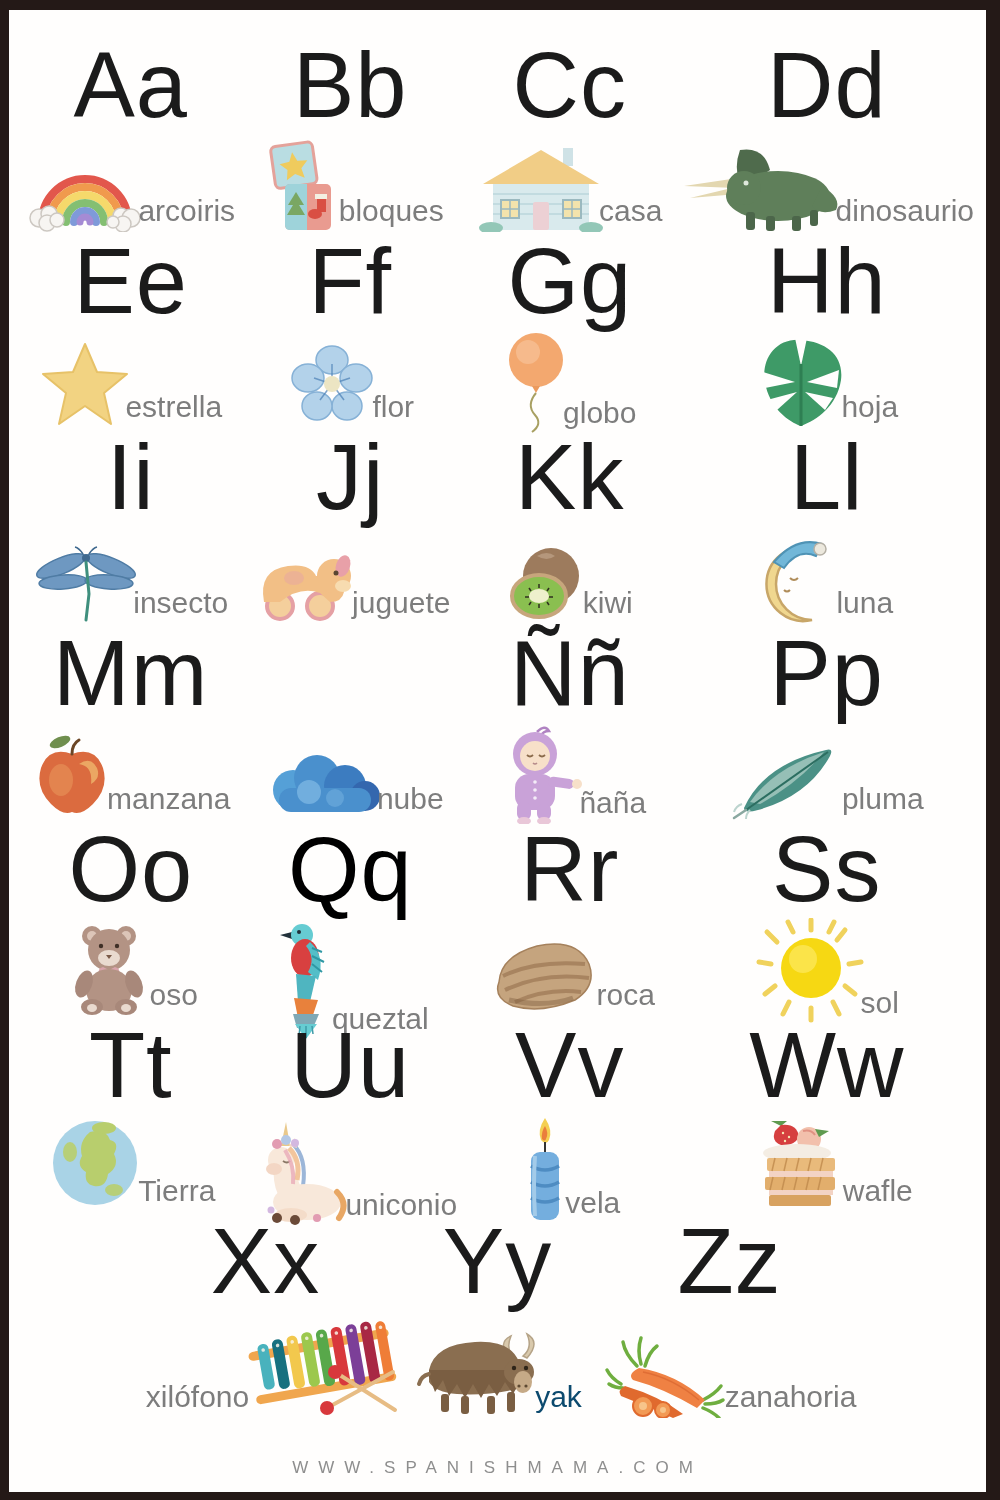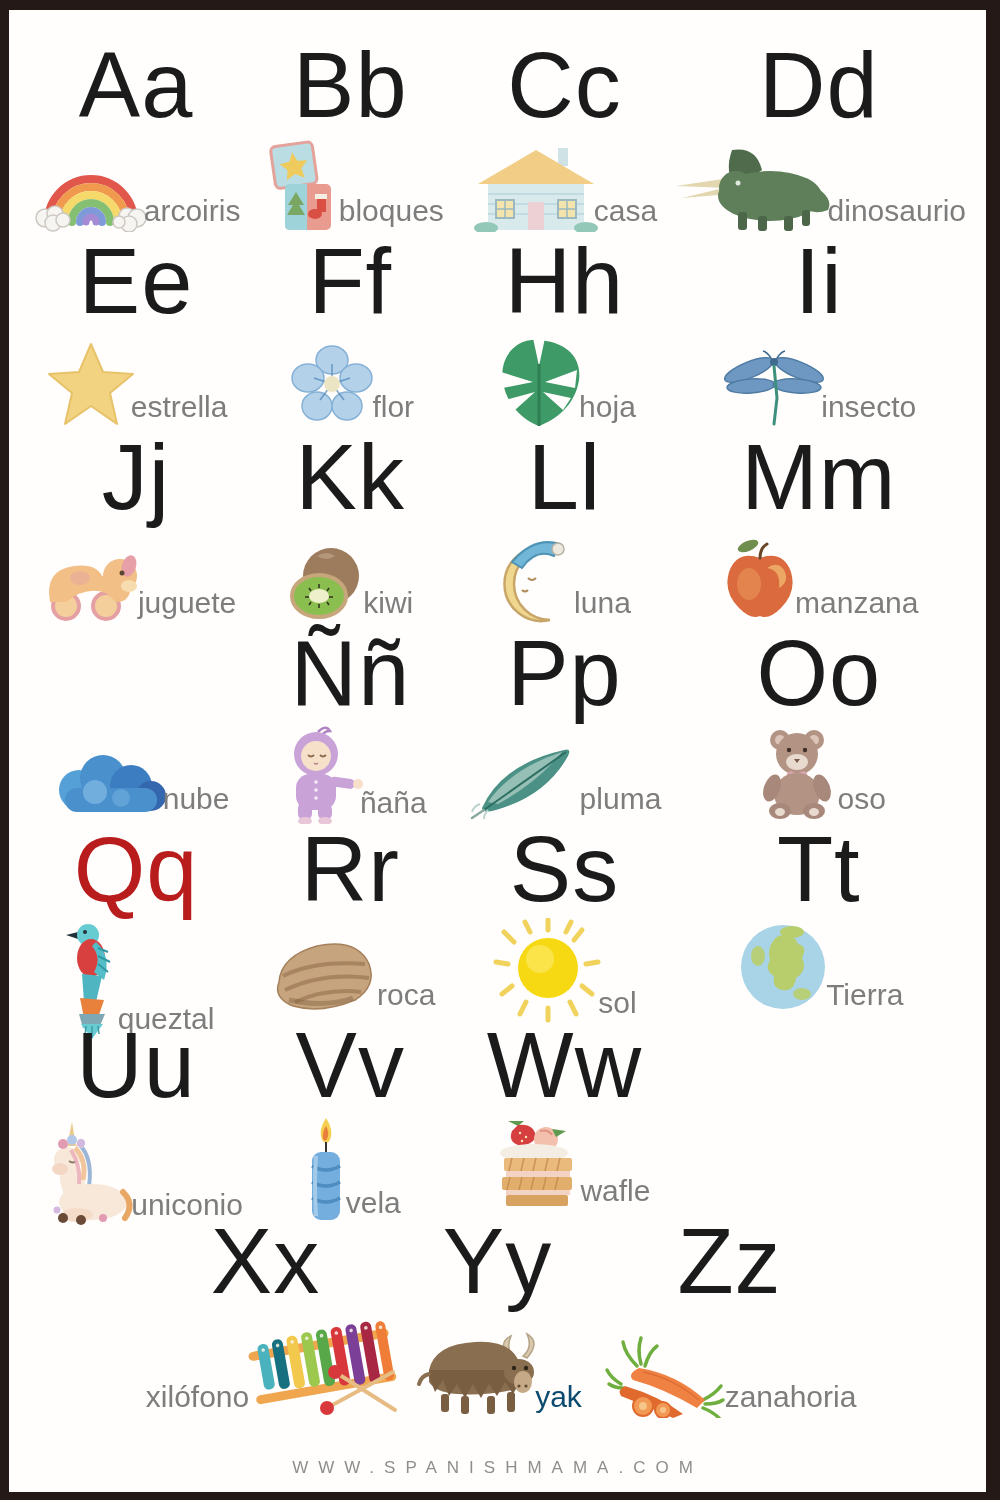--- a/index.html
+++ b/index.html
@@ -11,21 +11,21 @@
     border-color:#241917;
     border-width:10px 14px 8px 9px;
     background:#fffefd;
     position:relative;
     overflow:hidden;
   }
   .grid {
     margin-top:26px;
     display:grid;
     grid-template-columns:repeat(4, 1fr);
-    padding:0 20px;
+    padding:0 12px;
   }
   .cell {
     height:196px;
     display:flex;
     flex-direction:column;
     align-items:center;
     overflow:visible;
   }
   .letters {
     font-size:92px;
@@ -188,20 +188,32 @@
 <g stroke="#4a7fb5" stroke-width="1.5" opacity=".7">
 <line x1="46" y1="44" x2="46" y2="24"></line>
                 <line x1="46" y1="44" x2="64" y2="38"></line>
 <line x1="46" y1="44" x2="58" y2="60"></line>
                 <line x1="46" y1="44" x2="34" y2="60"></line>
 <line x1="46" y1="44" x2="28" y2="38"></line>
               </g>
 <circle cx="46" cy="44" r="8" fill="#ece5c3"></circle>
             </svg></span>
           <span class="word" style="color: rgb(125, 125, 125);">flor</span>
+        </div>
+      </div>
+      <div class="cell">
+        <div class="letters" style="color: rgb(27, 27, 27);">Gg</div>
+        <div class="art-row">
+          <span class="art"><svg width="66" height="104" viewBox="0 0 66 104">
+<circle cx="33" cy="30" r="27" fill="#f3a86f"></circle>
+<circle cx="25" cy="22" r="12" fill="#f7c096" opacity=".75"></circle>
+<polygon points="29,56 37,56 33,63" fill="#eb9a5d"></polygon>
+<path d="M33,63 q-10,12 -1,22 q8,9 -3,17" fill="none" stroke="#a8a062" stroke-width="2"></path>
+            </svg></span>
+          <span class="word" style="color: rgb(125, 125, 125);">globo</span>
         </div>
       </div>
       <div class="cell">
         <div class="letters" style="color: rgb(27, 27, 27);">Hh</div>
         <div class="art-row">
           <span class="art"><svg width="92" height="94" viewBox="0 0 92 94">
 <path d="M46,6 C20,4 6,26 10,48 C14,74 34,88 46,92 C62,86 82,72 86,46 C89,22 72,8 46,6 Z" fill="#3e9a67"></path>
 <g fill="#fffefd">
 <polygon points="8,38 40,48 10,54"></polygon>
 <polygon points="12,66 42,58 22,76"></polygon>
@@ -366,21 +378,21 @@
 <ellipse cx="70" cy="66" rx="8" ry="14" transform="rotate(-20 70 66)" fill="#a8887a"></ellipse>
 <ellipse cx="28" cy="89" rx="11" ry="8" fill="#a8887a"></ellipse>
 <ellipse cx="62" cy="89" rx="11" ry="8" fill="#a8887a"></ellipse>
 <ellipse cx="28" cy="90" rx="5" ry="4" fill="#e9dacf"></ellipse>
               <ellipse cx="62" cy="90" rx="5" ry="4" fill="#e9dacf"></ellipse>
             </svg></span>
           <span class="word" style="color: rgb(125, 125, 125);">oso</span>
         </div>
       </div>
       <div class="cell">
-        <div class="letters" style="color: #b91c1c;">Qq</div>
+        <div class="letters" style="color: #000000;">Qq</div>
         <div class="art-row">
           <span class="art"><svg width="66" height="122" viewBox="0 0 66 122">
 <polygon points="20,14 8,17 20,21" fill="#22313a"></polygon>
 <circle cx="30" cy="17" r="11" fill="#66ccd2"></circle>
 <circle cx="27" cy="14" r="2" fill="#22313a"></circle>
 <ellipse cx="33" cy="40" rx="14" ry="19" fill="#d84040"></ellipse>
 <path d="M38,24 Q54,38 46,62 L36,54 Q44,40 34,28 Z" fill="#54bec8"></path>
 <path d="M40,30 L50,34 M40,38 L52,44 M40,46 L50,54" stroke="#2f98a4" stroke-width="2"></path>
 <polygon points="24,56 44,58 38,84 26,84" fill="#4fb5c0"></polygon>
 <polygon points="22,80 46,82 40,100 26,100" fill="#e8813c"></polygon>

